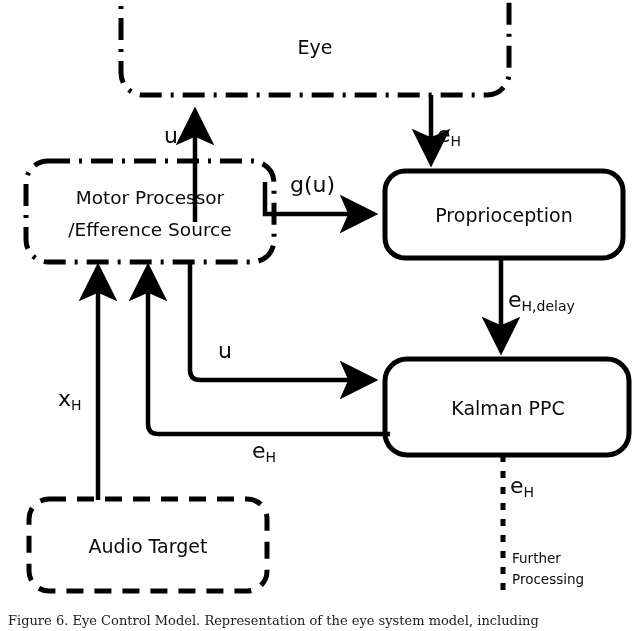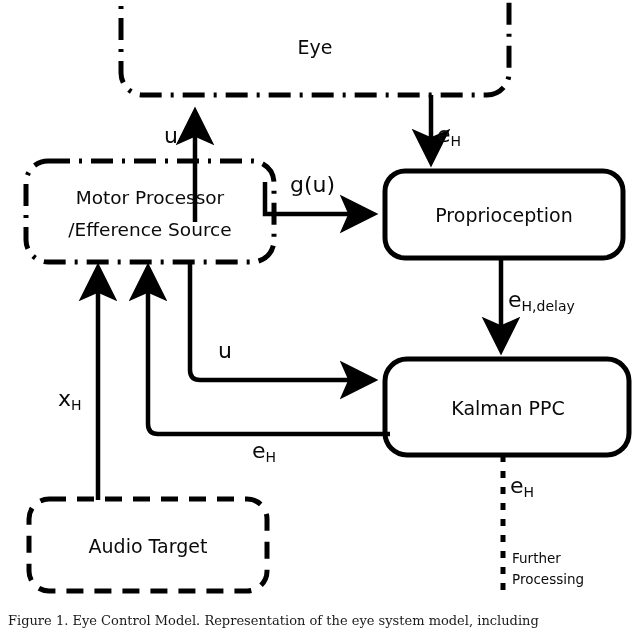--- a/index.html
+++ b/index.html
@@ -202,16 +202,16 @@
     <text class="edge-label" x="510" y="487">
       <tspan>e</tspan><tspan class="sub" dy="6">H</tspan>
     </text>
 
     <text class="small-label" x="512" y="559">Further</text>
     <text class="small-label" x="512" y="580">Processing</text>
 
   </svg>
 
   <div class="caption">
-    <span>Figure 1. Eye Control Model. Representation of the eye system model, including</span>
+    <span>Figure 6. Eye Control Model. Representation of the eye system model, including</span>
   </div>
 
 </div>
 
 </body></html>

